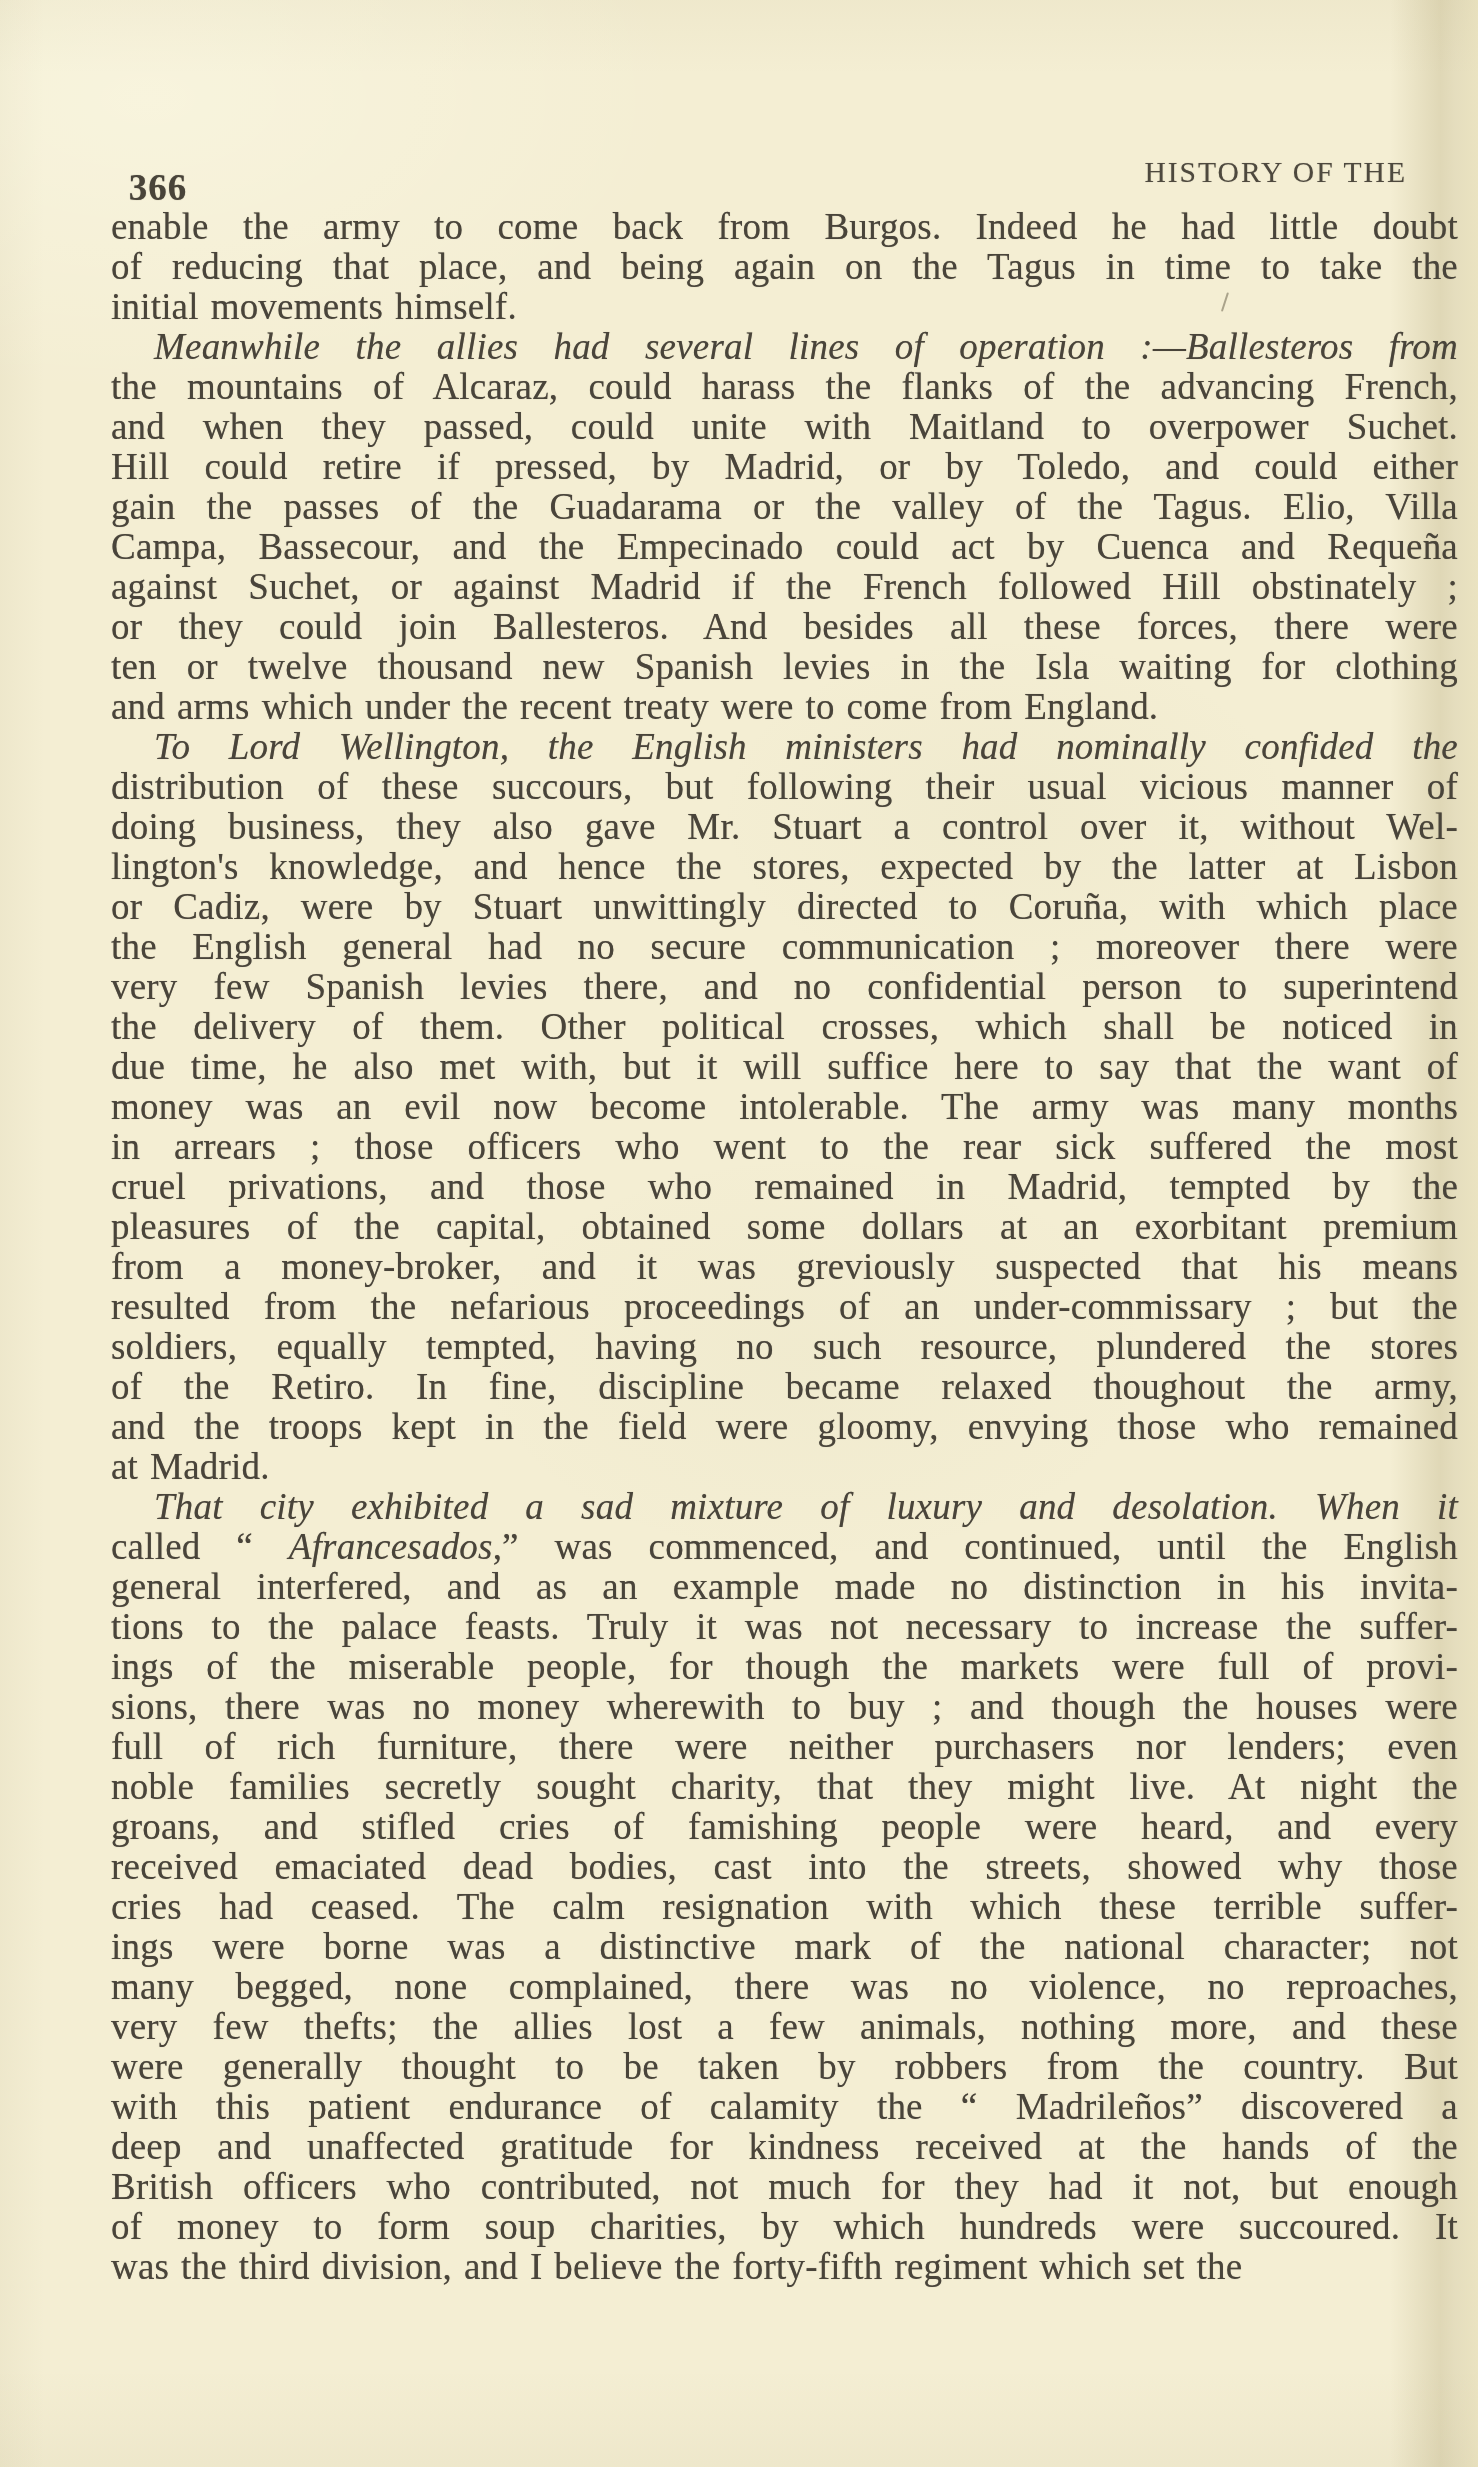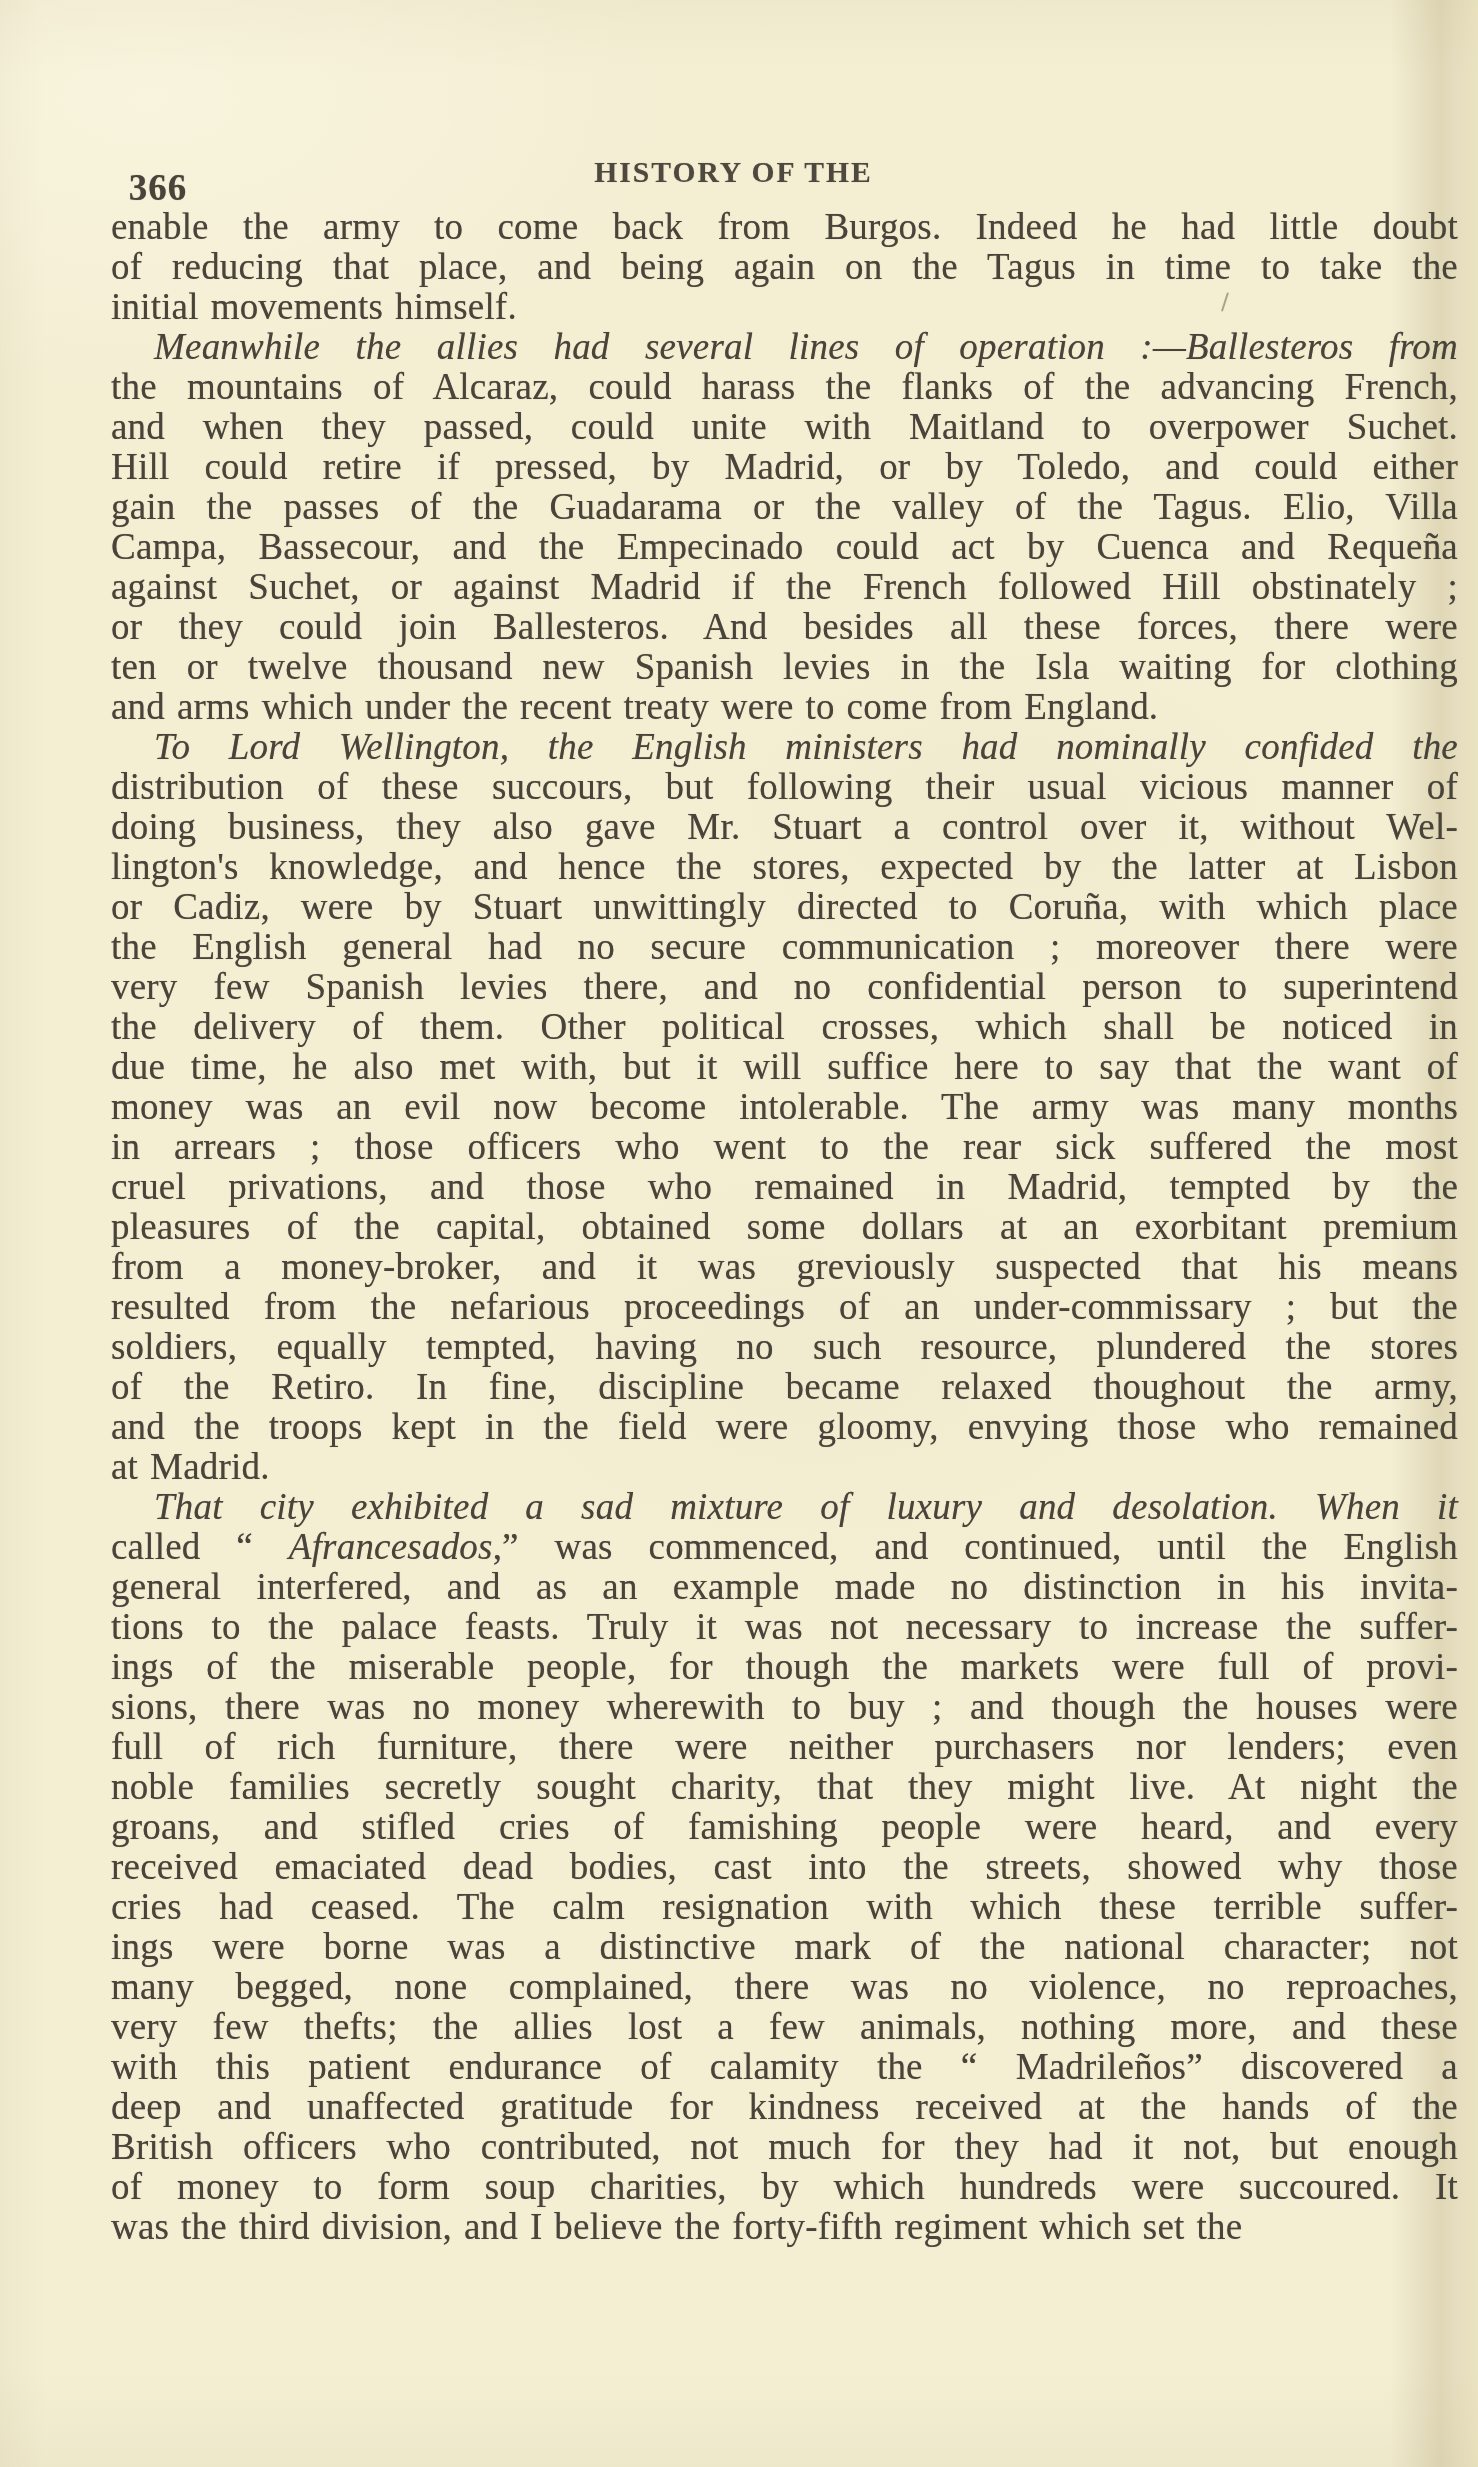--- a/index.html
+++ b/index.html
@@ -45,24 +45,24 @@
     font-size: 37px;
     font-weight: bold;
     letter-spacing: 1px;
     text-shadow: 0 0 1px rgba(60,55,45,0.45);
   }
   .head-title {
     position: absolute;
     left: 0;
     right: 0;
     top: 2px;
-    text-align: center;
+    text-align: right;
     transform: translateX(-51px);
     font-size: 29.6px;
-    font-weight: bold;
+    font-weight: normal;
     letter-spacing: 2px;
     color: #4e493e;
     text-shadow: 0 0 1px rgba(60,55,45,0.35);
   }
 
   .page-body {
     position: absolute;
     top: 207px;
     left: 111px;
     width: 1347px;
@@ -146,20 +146,21 @@
       <div class="line">ings of the miserable people, for though the markets were full of provi-</div>
       <div class="line">sions, there was no money wherewith to buy ; and though the houses were</div>
       <div class="line">full of rich furniture, there were neither purchasers nor lenders; even</div>
       <div class="line">noble families secretly sought charity, that they might live. At night the</div>
       <div class="line">groans, and stifled cries of famishing people were heard, and every</div>
       <div class="line">received emaciated dead bodies, cast into the streets, showed why those</div>
       <div class="line">cries had ceased. The calm resignation with which these terrible suffer-</div>
       <div class="line">ings were borne was a distinctive mark of the national character; not</div>
       <div class="line">many begged, none complained, there was no violence, no reproaches,</div>
       <div class="line">very few thefts; the allies lost a few animals, nothing more, and these</div>
+      <div class="line">were generally thought to be taken by robbers from the country. But</div>
       <div class="line">with this patient endurance of calamity the “ Madrileños” discovered a</div>
       <div class="line">deep and unaffected gratitude for kindness received at the hands of the</div>
       <div class="line">British officers who contributed, not much for they had it not, but enough</div>
       <div class="line">of money to form soup charities, by which hundreds were succoured. It</div>
       <div class="line para-end">was the third division, and I believe the forty-fifth regiment which set the</div>
     </div>
 
   <div class="stray-mark"></div>
 </div>
 

